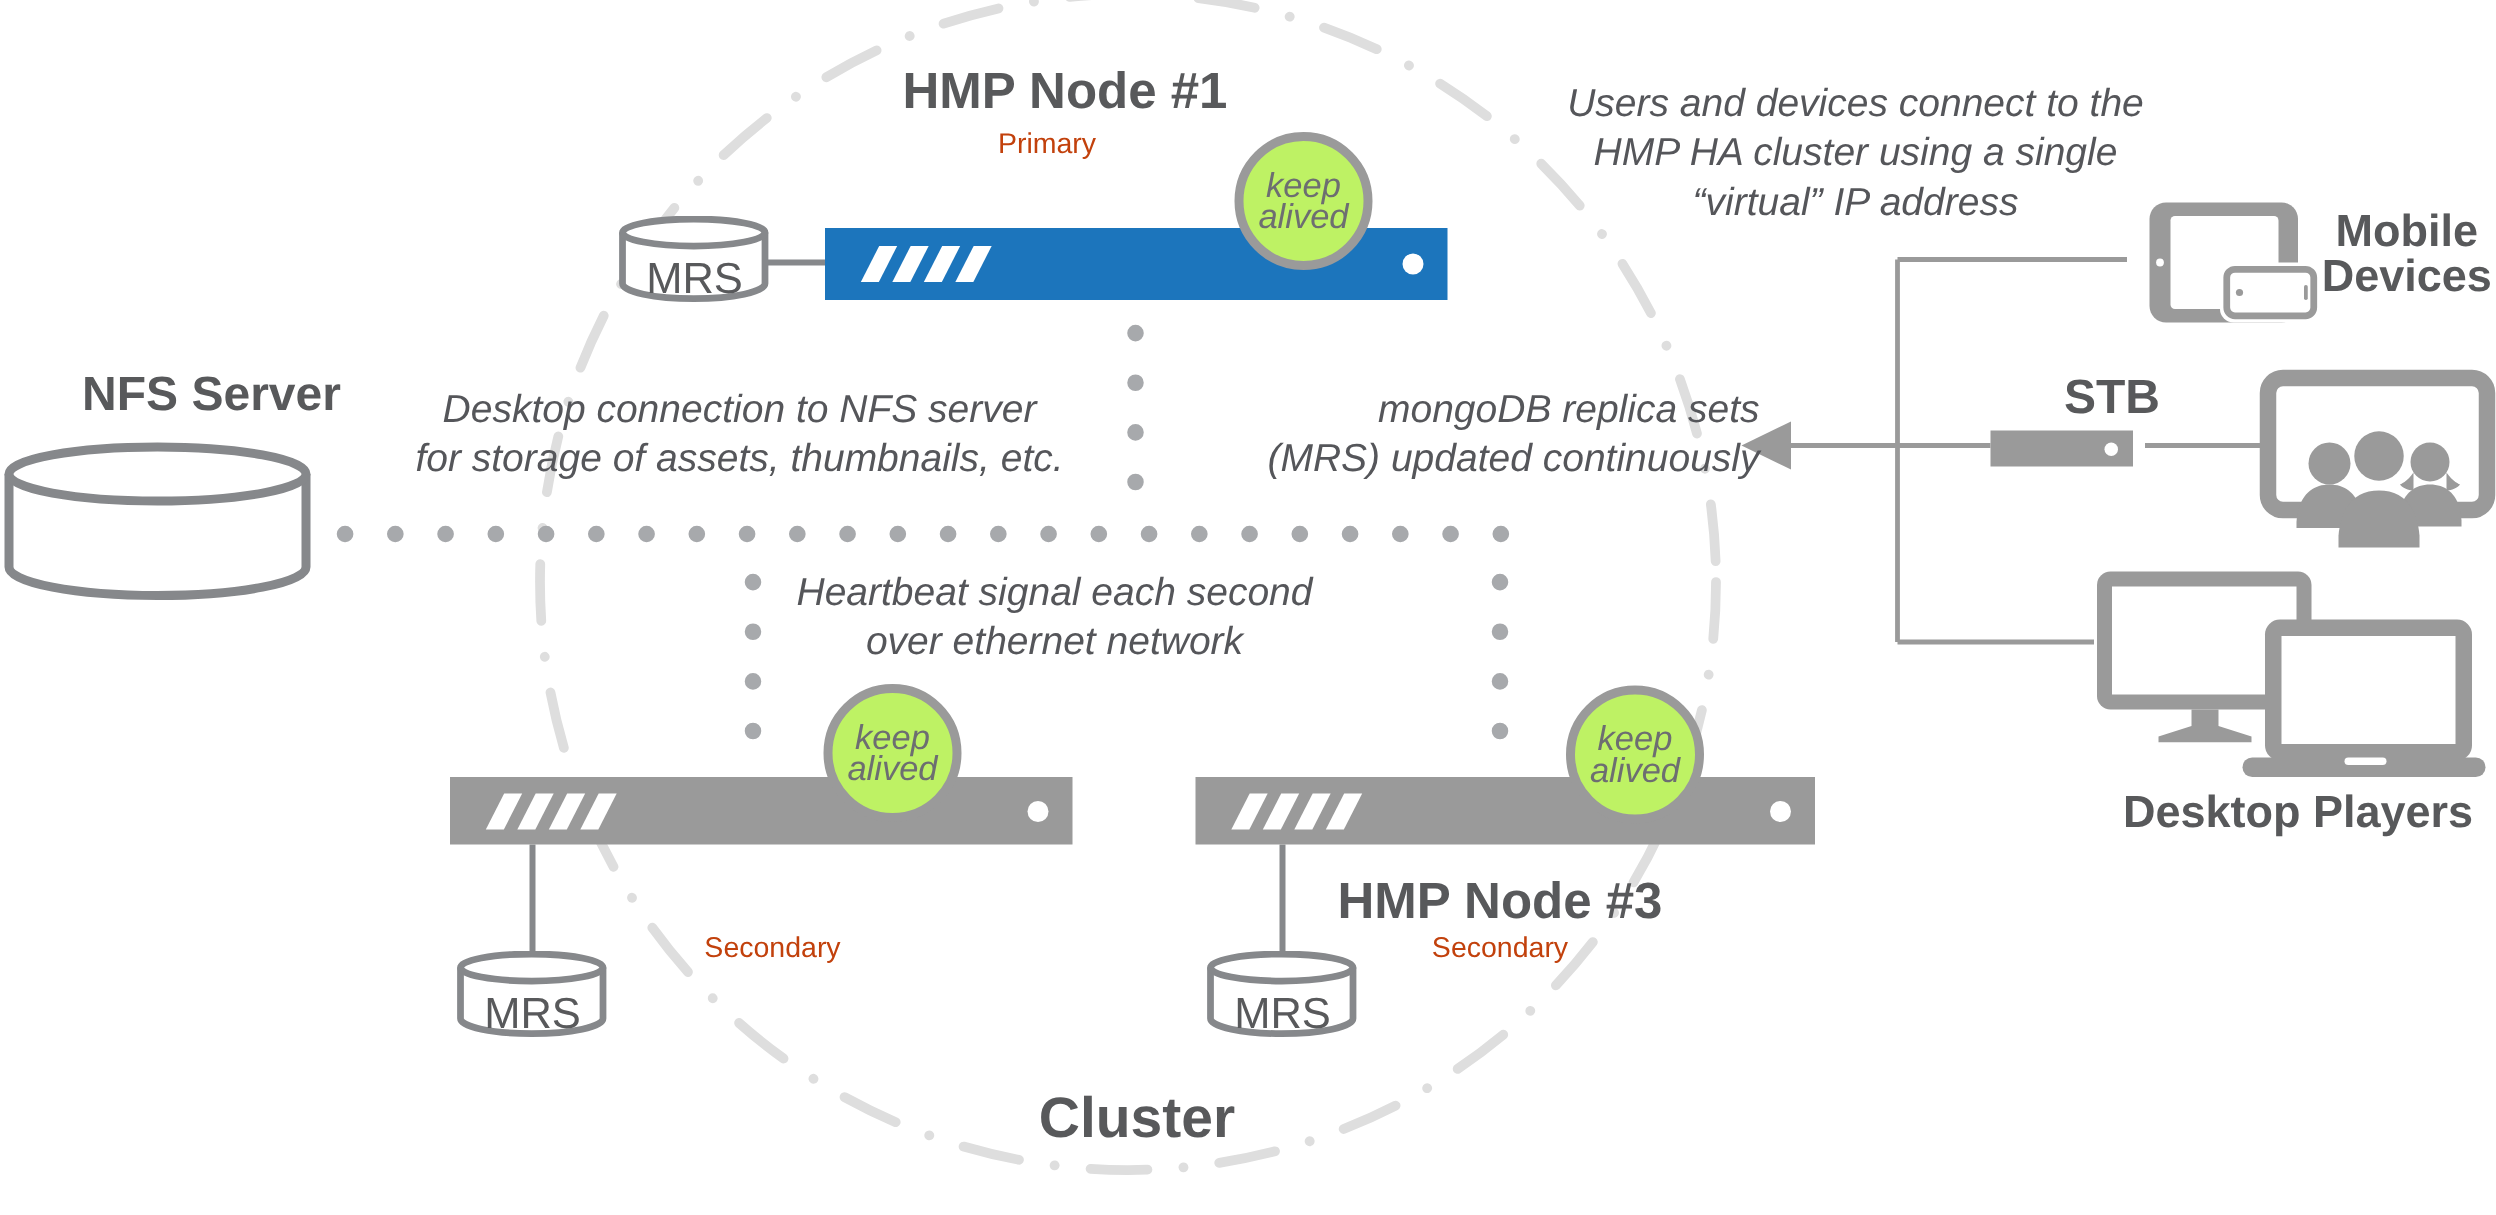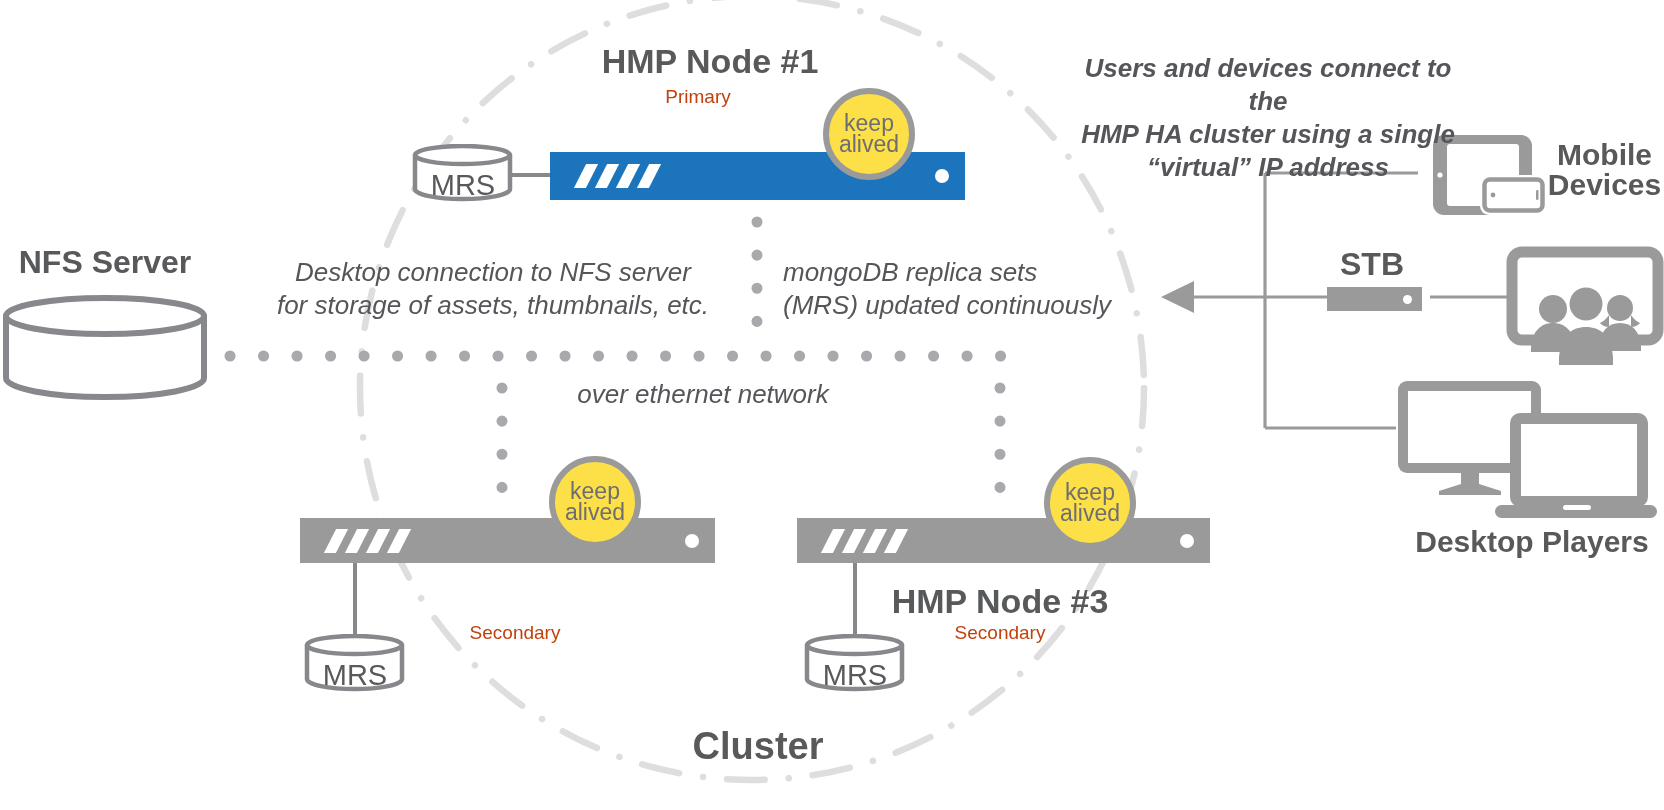--- a/index.html
+++ b/index.html
@@ -6,36 +6,36 @@
   #stage{
     position:relative; width:1664px; height:810px; overflow:hidden;
     background:#fff; font-family:"Liberation Sans", sans-serif; color:#58595b;
   }
   #wires{position:absolute;left:0;top:0;z-index:1;}
   .abs{position:absolute;}
   
   .title{font-weight:bold; font-size:34px; color:#58595b; text-align:center; white-space:nowrap; z-index:6;}
   .role{font-size:19px; color:#c2410c; text-align:center; white-space:nowrap; z-index:6;}
   .note{font-style:italic; font-size:26px; line-height:33px; color:#55565a; text-align:center; z-index:6;}
-  .note.left{text-align:left;}
-  .biglabel{font-weight:bold; font-size:32px; color:#58595b; text-align:center; white-space:nowrap; z-index:6;}
+  .note.left{text-align:right;}
+  .biglabel{font-weight:bold; font-size:32px; color:#58595b; text-align:center; white-space:nowrap; z-index:6;padding-left:36px;}
   .devlabel{font-weight:bold; font-size:30px; line-height:30px; color:#58595b; text-align:center; white-space:nowrap; z-index:6;}
   .cluster-label{font-weight:bold; font-size:38px; line-height:40px; color:#58595b; text-align:center; z-index:6;}
   
   .bar{position:absolute; z-index:3;}
   .bar .slashes{position:absolute; left:30px; top:50%; margin-top:-12px; display:flex; gap:9px;}
   .bar .sl{display:inline-block; width:12px; height:24px; background:#fff; transform:skewX(-27deg);}
   .bar .bardot{position:absolute; right:16px; top:50%; width:14px; height:14px; margin-top:-7px; border-radius:50%; background:#fff;}
   .bar-blue{background:#1c75bc;}
   .bar-gray{background:#9a9a9a;}
   
   .keep{
     position:absolute; width:80px; height:80px; border:6px solid #9a9a9a; border-radius:50%;
-    background:#fde047; z-index:4; display:flex; flex-direction:column; align-items:center; justify-content:center;
-    font-size:23px; line-height:21px; color:#6d6e71;
+    background:#bef264; z-index:4; display:flex; flex-direction:column; align-items:center; justify-content:center;
+    font-style:italic; font-size:23px; line-height:21px; color:#6d6e71;
   }
   .cyl{position:absolute; z-index:3;}
   .devicon{position:absolute; z-index:3;}
   .stb-box{position:absolute; z-index:3; background:#9a9a9a;}
   .stb-box .bardot{position:absolute; right:10px; top:50%; width:9px; height:9px; margin-top:-4.5px; border-radius:50%; background:#fff;}
   .mrs-text{font-family:"Liberation Sans", sans-serif; font-size:29px; fill:#58595b;}
 </style>
 </head>
 <body>
 
@@ -103,24 +103,25 @@
     <div>Desktop connection to NFS server</div>
     <div>for storage of assets, thumbnails, etc.</div>
   </div>
 
   <div class="abs note left" style="left:783px; top:256px; width:390px;">
     <div>mongoDB replica sets</div>
     <div>(MRS) updated continuously</div>
   </div>
 
   <div class="abs note" style="left:503px; top:378px; width:400px;">
+    <div>Heartbeat signal each second</div>
     <div>over ethernet network</div>
   </div>
 
-  <div class="abs note" style="left:1068px; top:52px; width:400px;font-weight:bold;">
+  <div class="abs note" style="left:1037px; top:52px; width:400px;">
     <div>Users and devices connect to the</div>
     <div>HMP HA cluster using a single</div>
     <div>“virtual” IP address</div>
   </div>
 
   <div class="bar bar-gray" style="left:300px; top:518px; width:415px; height:45px;">
     <span class="slashes">
       <i class="sl"></i>
         <i class="sl"></i>
         <i class="sl"></i>

